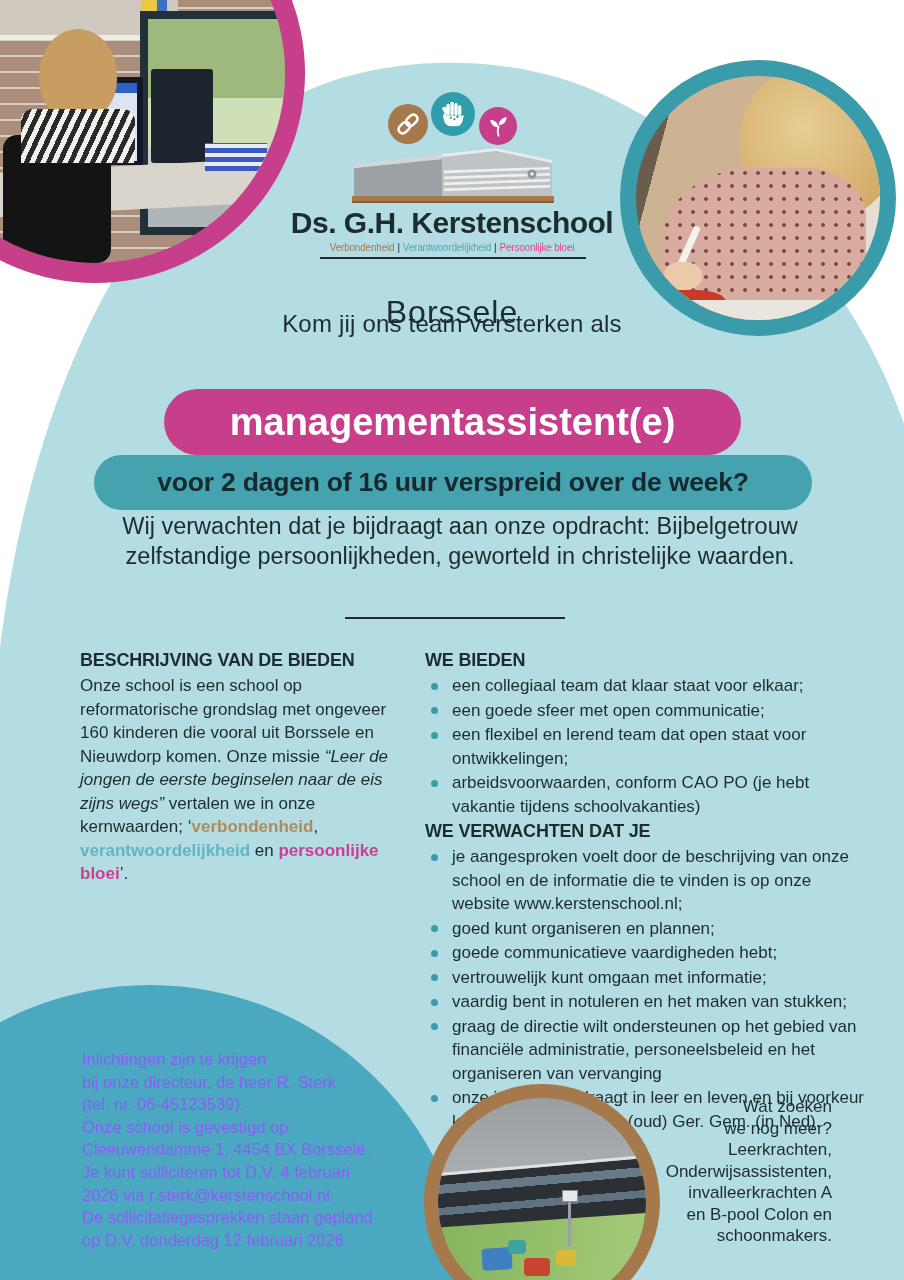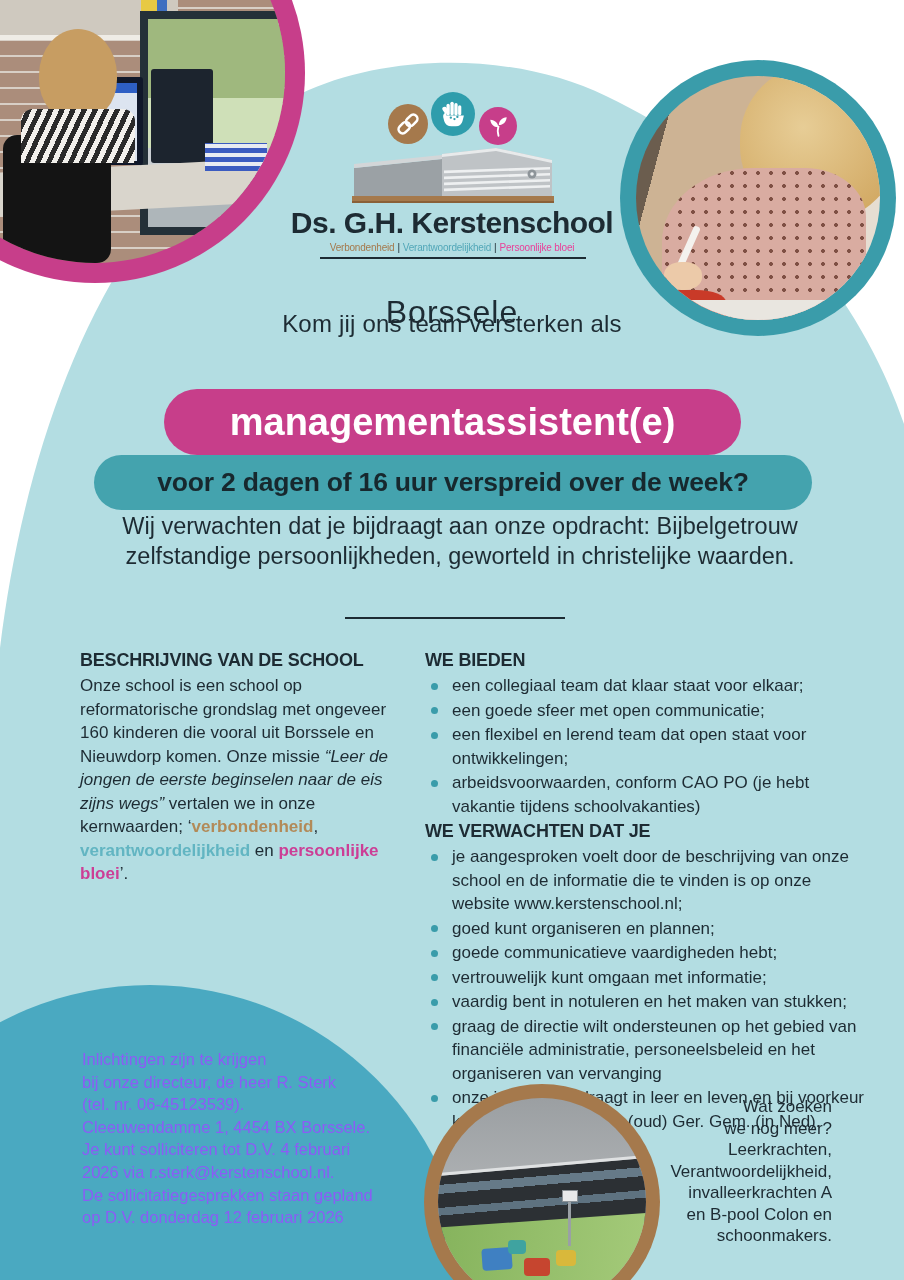--- a/index.html
+++ b/index.html
@@ -222,21 +222,21 @@
   </div>
 
   <div class="abs mission">
 
   <div>Wij verwachten dat je bijdraagt aan onze opdracht: Bijbelgetrouw</div>
       <div>zelfstandige persoonlijkheden, geworteld in christelijke waarden.</div>
     </div>
   <div class="abs divider2"></div>
 
   <section class="abs col col-left">
-    <h3>BESCHRIJVING VAN DE SCHOOL</h3>
+    <h3>BESCHRIJVING VAN DE BIEDEN</h3>
     <p><span>Onze school is een school op reformatorische grondslag met ongeveer 160 kinderen die vooral uit Borssele en Nieuwdorp komen. Onze missie </span><span class="quote">“Leer de jongen de eerste beginselen naar de eis zijns wegs”</span><span> vertalen we in onze kernwaarden; ‘</span><span class="kw kw1">verbondenheid</span><span>, </span><span class="kw kw2">verantwoordelijkheid</span><span> en </span><span class="kw kw3">persoonlijke bloei</span><span>’.</span></p>
   </section>
 
   <section class="abs col col-right">
     <h3>WE BIEDEN</h3>
     <ul class="blist">
 
     <li>een collegiaal team dat klaar staat voor elkaar;</li>
         <li>een goede sfeer met open communicatie;</li>
         <li>een flexibel en lerend team dat open staat voor ontwikkelingen;</li>
@@ -268,31 +268,32 @@
       <div class="abs pC-toy3"></div>
       <div class="abs pC-toy4"></div>
     </div>
   </div>
 
   <div class="abs contact">
 
   <div>Inlichtingen zijn te krijgen</div>
       <div>bij onze directeur, de heer R. Sterk</div>
       <div>(tel. nr. 06-45123539).</div>
+      <div>Onze school is gevestigd op</div>
       <div>Cleeuwendamme 1, 4454 BX Borssele.</div>
       <div>Je kunt solliciteren tot D.V. 4 februari</div>
       <div>2026 via r.sterk@kerstenschool.nl.</div>
       <div>De sollicitatiegesprekken staan gepland</div>
       <div>op D.V. donderdag 12 februari 2026</div>
     </div>
 
   <div class="abs seeking">
 
   <div>Wat zoeken</div>
       <div>we nog meer?</div>
       <div>Leerkrachten,</div>
-      <div>Verantwoordelijkheid,</div>
+      <div>Onderwijsassistenten,</div>
       <div>invalleerkrachten A</div>
       <div>en B-pool Colon en</div>
       <div>schoonmakers.</div>
     </div>
 
 </div>
 
 </body></html>

